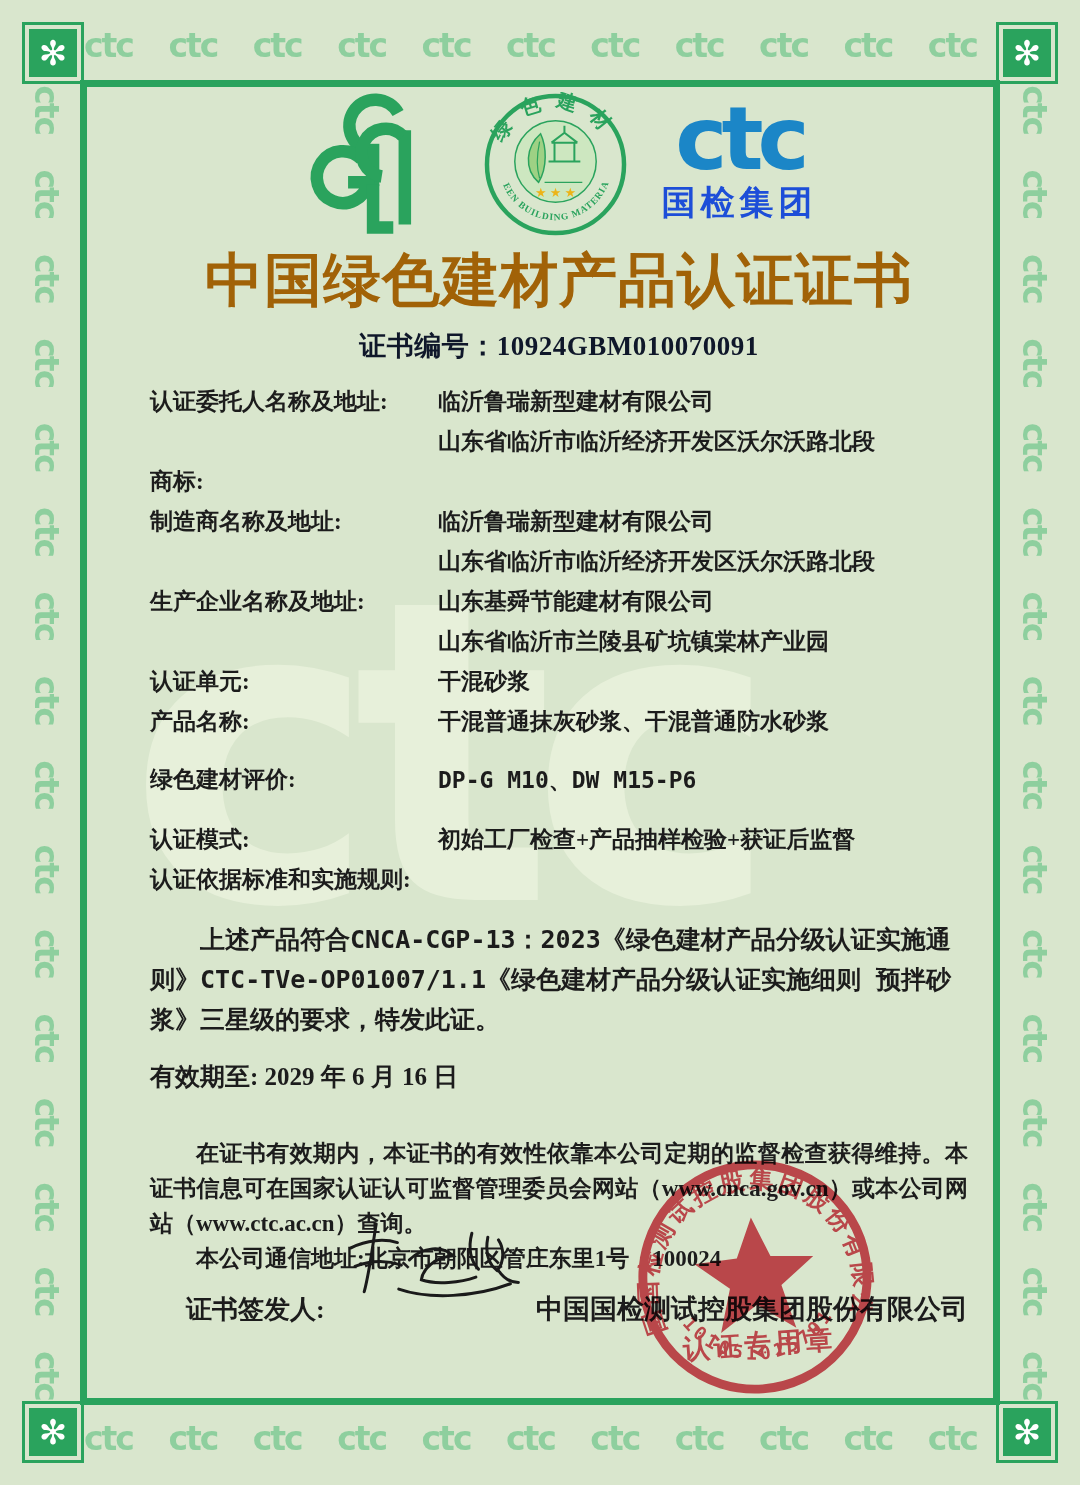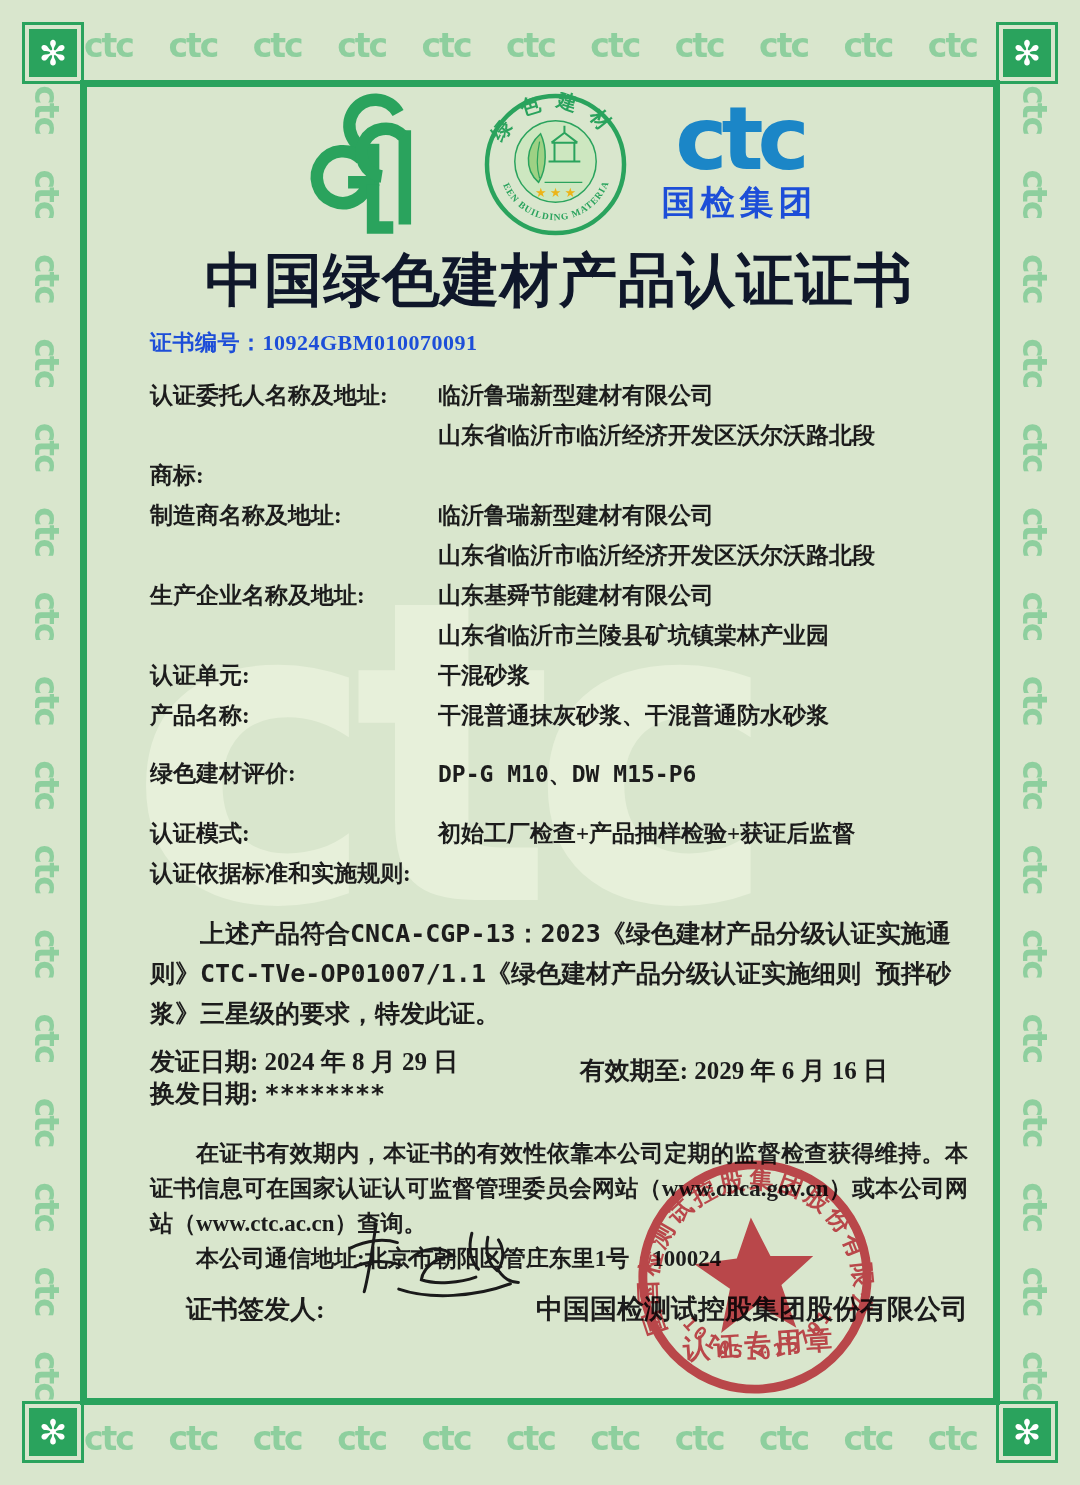--- a/index.html
+++ b/index.html
@@ -46,25 +46,25 @@
   .ctc-block{text-align:center;}
   .ctc-word{
     font-family:"DejaVu Sans",sans-serif;font-weight:700;color:#1b86c7;
     font-size:88px;line-height:.85;letter-spacing:-6px;
   }
   .ctc-name{
     font-family:"DejaVu Sans",sans-serif;font-weight:700;color:#1d4ed8;
     font-size:34px;letter-spacing:5px;margin-top:4px;
   }
   .cert-title{
-    margin-top:2px;text-align:center;color:#0f172a;font-weight:800;
+    margin-top:2px;text-align:center;color:#a16207;font-weight:800;
     font-size:58px;letter-spacing:1px;white-space:nowrap;
   }
   .cert-no{
-    margin-top:8px;text-align:left;font-size:22px;font-weight:700;color:#1d4ed8;
+    margin-top:8px;text-align:center;font-size:27px;font-weight:700;color:#0f172a;
     letter-spacing:.5px;
   }
   .fields{margin-top:18px;}
   .row{display:grid;grid-template-columns:288px 1fr;font-size:23px;line-height:40px;font-weight:600;}
   .row .label{white-space:nowrap;}
   .row .value span{display:block;}
   .mt18{margin-top:18px;} .mt20{margin-top:20px;}
   .latin-mono{font-family:"DejaVu Sans Mono","Liberation Serif",monospace;font-weight:700;}
   .statement{
     margin-top:20px;font-size:25px;line-height:40px;font-weight:700;
@@ -211,24 +211,20 @@
         </div>
     </div>
     <div class="row">
       <div class="label">认证依据标准和实施规则:</div>
     </div>
   </div>
 
   <div class="statement">上述产品符合CNCA-CGP-13：2023《绿色建材产品分级认证实施通则》CTC-TVe-OP01007/1.1《绿色建材产品分级认证实施细则 预拌砂浆》三星级的要求，特发此证。</div>
 
   <div class="dates">
-    <div class="left">
-      <div><span>发证日期:</span> <span>2024 年 8 月 29 日</span></div>
-      <div><span>换发日期:</span> <span class="latin-mono">********</span></div>
-    </div>
     <div class="right"><span>有效期至:</span> <span>2029 年 6 月 16 日</span></div>
   </div>
 </div>
 
 <div class="footer-block">
   <div class="para">在证书有效期内，本证书的有效性依靠本公司定期的监督检查获得维持。本证书信息可在国家认证认可监督管理委员会网站（www.cnca.gov.cn）或本公司网站（www.ctc.ac.cn）查询。</div>
   <div class="addr">本公司通信地址:北京市朝阳区管庄东里1号　100024</div>
 </div>
 
 <div class="sig-row">

